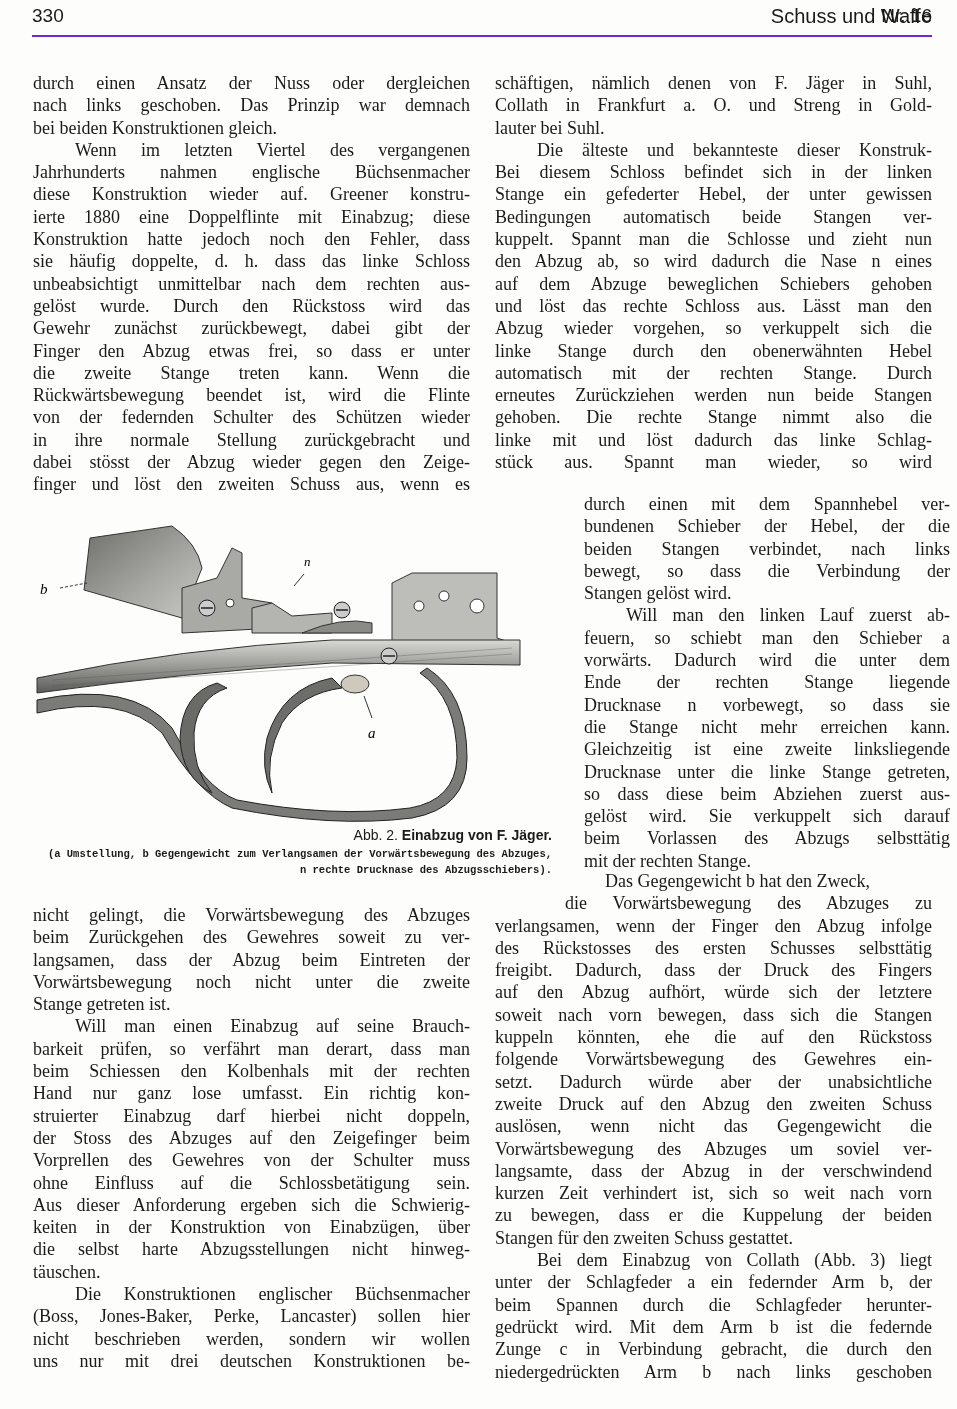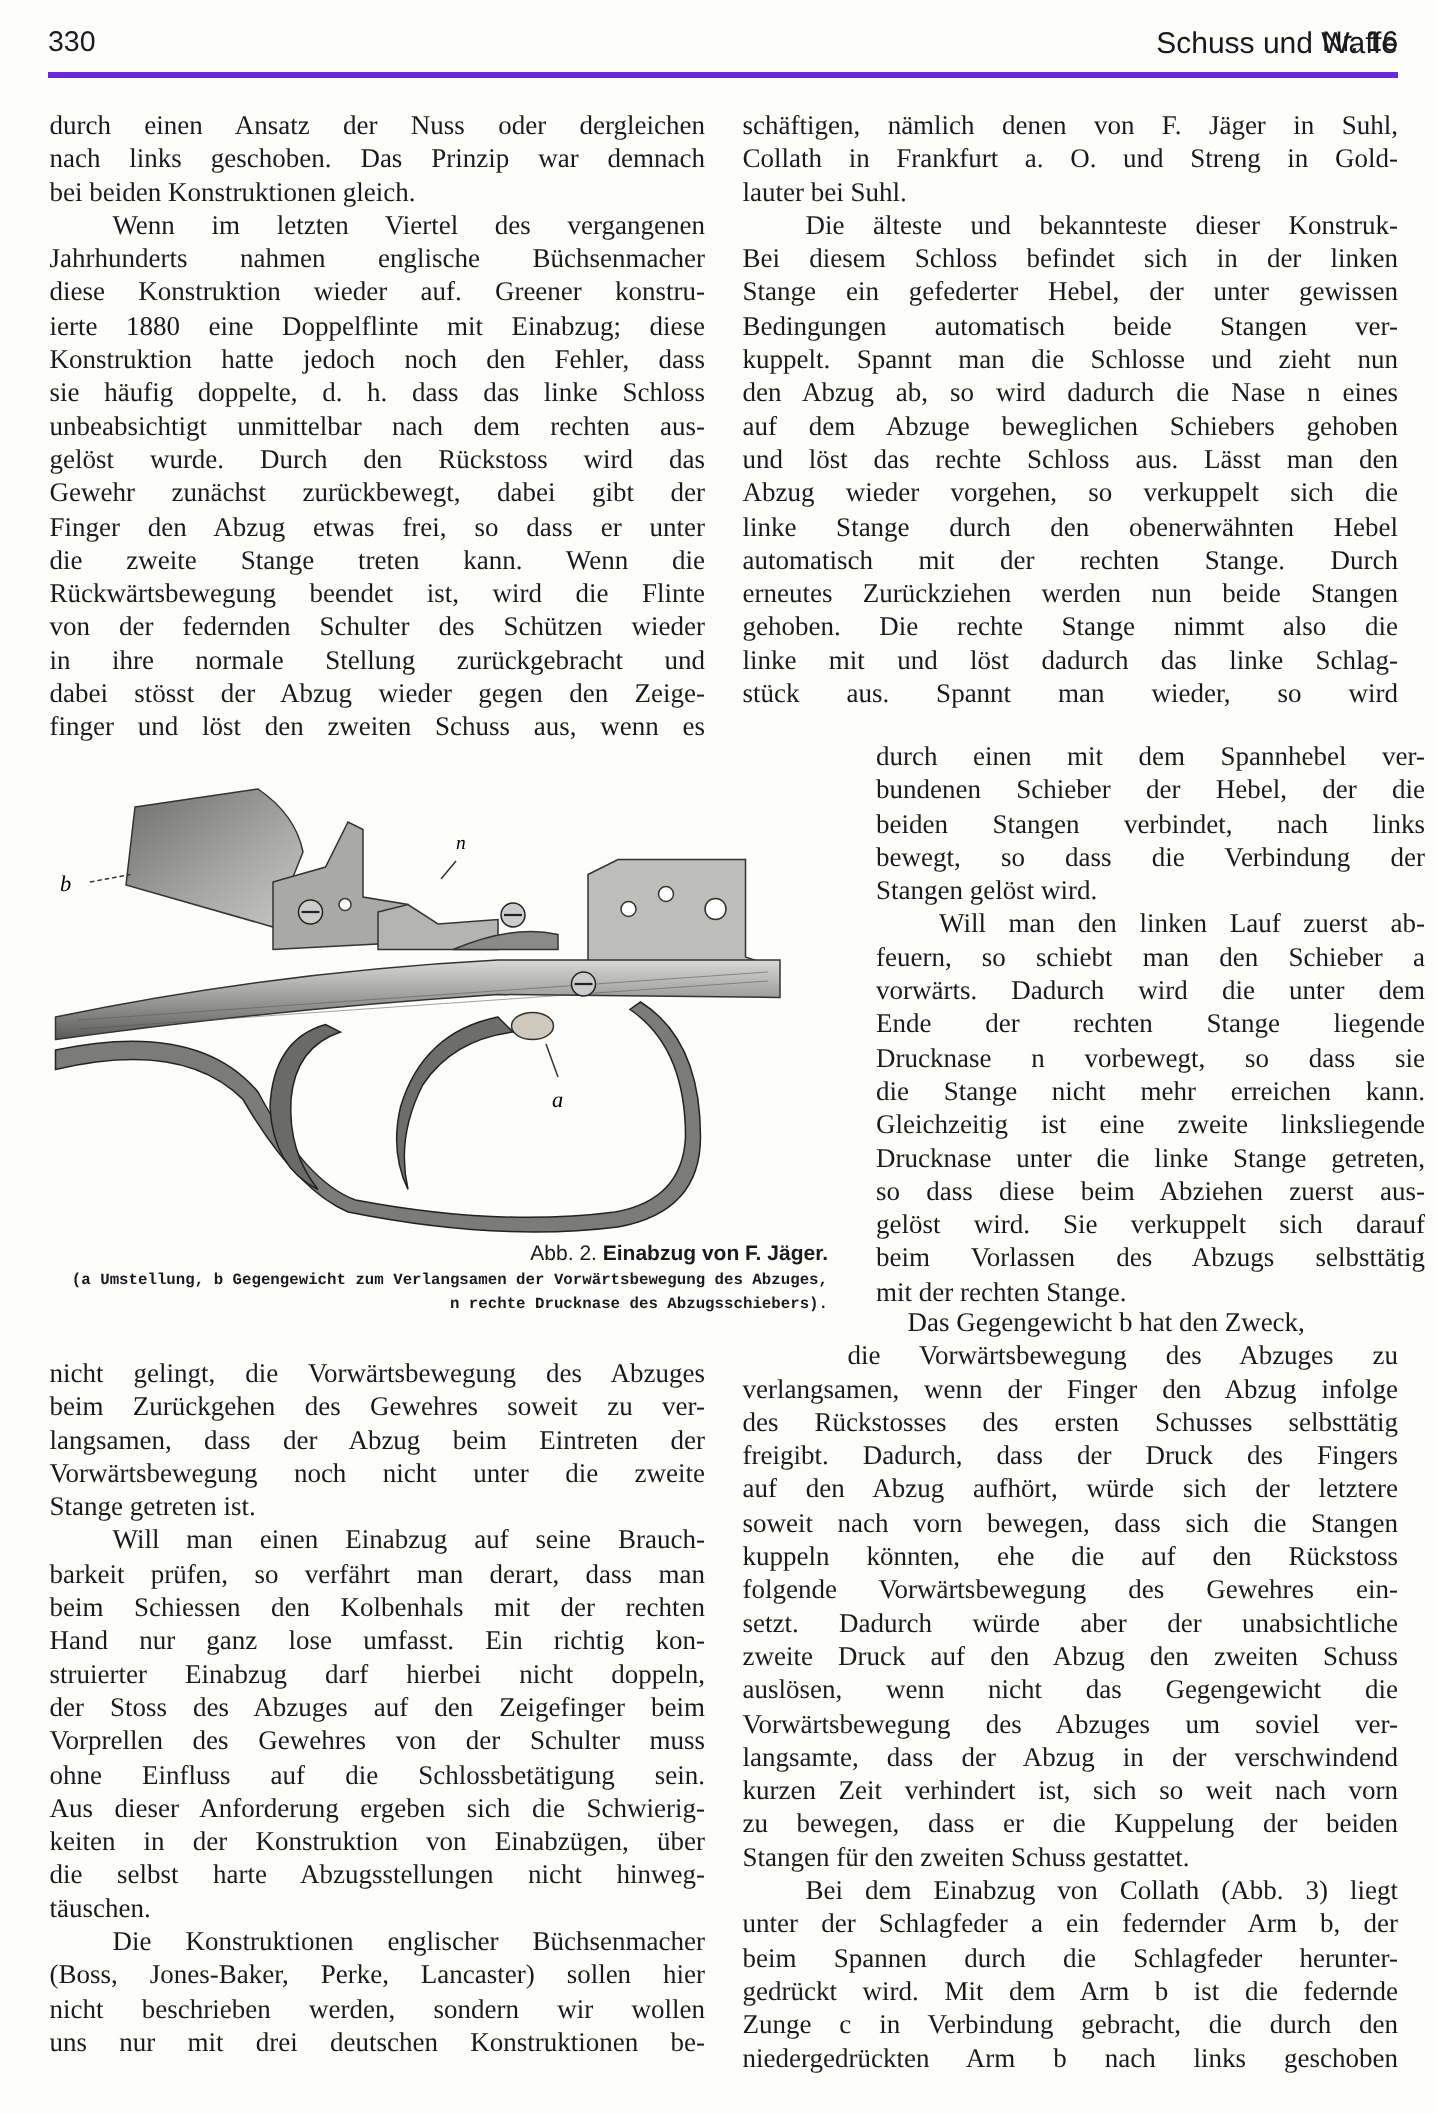--- a/index.html
+++ b/index.html
@@ -2,22 +2,22 @@
 <html><head>
 <meta charset="utf-8">
 <style>
   html, body { margin: 0; padding: 0; }
   body {
     width: 957px; height: 1409px; background: #fdfdfb; overflow: hidden;
     font-family: "Liberation Serif", "DejaVu Serif", serif; color: #1a1a1a;
     position: relative;
   }
   .header {
-    position: absolute; left: 32px; top: 14px; width: 900px; height: 34px;
-    border-bottom: 4px solid #6d28d9;
+    position: absolute; left: 32px; top: 1px; width: 900px; height: 34px;
+    border-bottom: 2px solid #6d28d9;
   }
   .header .pg { position: absolute; left: 0; top: 4px; font-family: "Liberation Sans", sans-serif; font-size: 19px; }
   .header .title { position: absolute; left: 0; right: 0; top: 4px; text-align: right; font-family: "Liberation Sans", sans-serif; font-size: 20px; }
   .header .issue { position: absolute; right: 0; top: 4px; font-family: "Liberation Sans", sans-serif; font-size: 19px; margin-left: 20px; }
 
   .col { position: absolute; font-size: 18px; line-height: 22.3px; text-align: justify; }
   .line { display: block; text-align: justify; text-align-last: justify; white-space: nowrap; }
   .line.last { text-align-last: left; }
   .line.ind { padding-left: 42px; }
 

